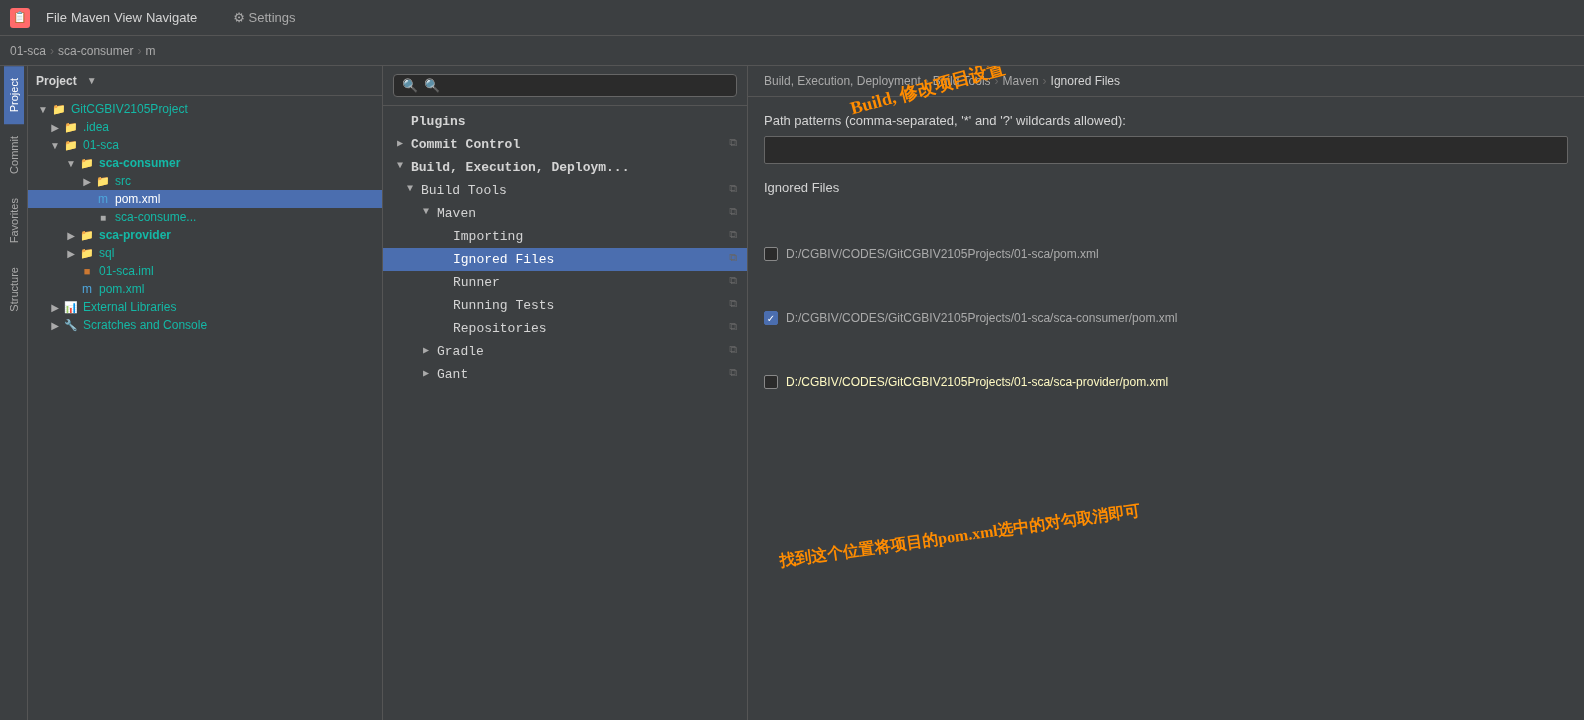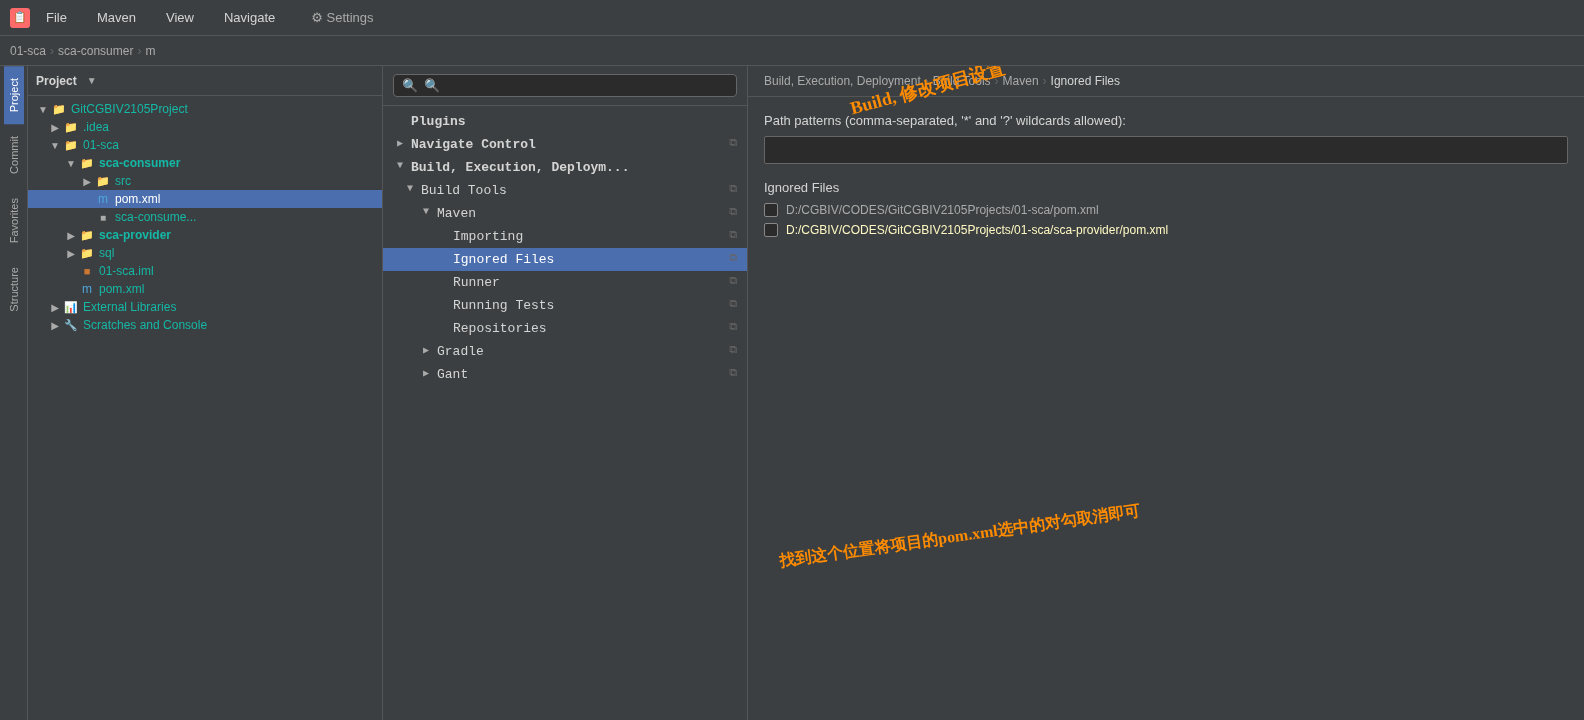--- a/index.html
+++ b/index.html
@@ -1,21 +1,21 @@
 <!DOCTYPE html>
 <html><head>
   <meta charset="utf-8">
   <style>
     * { box-sizing: border-box; margin: 0; padding: 0; }
     body { font-family: 'Segoe UI', Arial, sans-serif; font-size: 13px; background: #2b2b2b; color: #d4d4d4; display: flex; flex-direction: column; height: 720px; overflow: hidden; }
 
     
     .titlebar { background: #3c3f41; height: 36px; display: flex; align-items: center; padding: 0 10px; gap: 16px; border-bottom: 1px solid #555; flex-shrink: 0; }
     .titlebar-logo { width: 20px; height: 20px; background: #ff6b6b; border-radius: 3px; display: flex; align-items: center; justify-content: center; font-size: 11px; font-weight: bold; color: white; flex-shrink: 0; }
-    .titlebar-menu { display: flex; gap: 30px; }
+    .titlebar-menu { display: flex; gap: 4px; }
     .titlebar-menu span { color: #d4d4d4; font-size: 13px; cursor: pointer; }
     .titlebar-title { margin-left: 20px; color: #aaa; font-size: 13px; }
 
     
     .navbar { background: #3c3f41; height: 30px; display: flex; align-items: center; padding: 0 10px; gap: 6px; border-bottom: 1px solid #555; flex-shrink: 0; }
     .nav-breadcrumb { display: flex; align-items: center; gap: 4px; font-size: 12px; color: #aaa; }
     .nav-breadcrumb span { color: #aaa; }
     .nav-breadcrumb .sep { color: #666; }
 
     
@@ -61,21 +61,21 @@
     .content-panel { flex: 1; background: #3c3f41; display: flex; flex-direction: column; overflow: hidden; }
     .content-header { padding: 8px 16px; border-bottom: 1px solid #555; background: #3c3f41; }
     .breadcrumb-trail { font-size: 12px; color: #aaa; display: flex; align-items: center; gap: 4px; }
     .breadcrumb-trail .sep { color: #666; }
     .breadcrumb-trail .current { color: #d4d4d4; font-weight: 500; }
     .content-body { flex: 1; padding: 16px; overflow-y: auto; }
     .section-label { font-size: 13px; color: #d4d4d4; margin-bottom: 8px; }
     .text-input-field { background: #2b2b2b; border: 1px solid #666; border-radius: 2px; width: 100%; height: 28px; margin-bottom: 16px; }
     .ignored-files-label { font-size: 13px; color: #d4d4d4; margin-bottom: 8px; }
     .file-list { display: flex; flex-direction: column; gap: 6px; }
-    .file-row { display: flex; align-items: center; gap: 8px; }
+    .file-row { display: flex; align-items: center; gap: 8px; margin-top: 44px; }
     .checkbox { width: 14px; height: 14px; border: 1px solid #888; background: #2b2b2b; border-radius: 2px; display: flex; align-items: center; justify-content: center; cursor: pointer; flex-shrink: 0; }
     .checkbox.checked { background: #4b6eaf; border-color: #4b6eaf; }
     .checkbox.checked::after { content: '✓'; color: white; font-size: 10px; }
     .file-path { font-size: 12px; color: #aaa; }
     .file-path.disabled { color: #fef9c3; }
 
     .content-wrap { position: relative; flex: 1; display: flex; overflow: hidden; }
   </style>
 </head>
 <body>
@@ -221,21 +221,21 @@
     </div>
     <div class="settings-tree">
 
       <div class="settings-item">
         <span class="s-arrow"></span>
         <span class="s-label s-bold">Plugins</span>
       </div>
 
       <div class="settings-item">
         <span class="s-arrow">▶</span>
-        <span class="s-label s-bold">Navigate Control</span>
+        <span class="s-label s-bold">Commit Control</span>
         <span class="s-icon">⧉</span>
       </div>
 
       <div class="settings-item">
         <span class="s-arrow">▼</span>
         <span class="s-label s-bold">Build, Execution, Deploym...</span>
       </div>
 
       <div class="settings-item s-indent1">
         <span class="s-arrow">▼</span>
@@ -310,20 +310,24 @@
         <div class="section-label">Path patterns (comma-separated, '*' and '?' wildcards allowed):</div>
         <div class="text-input-field"></div>
         <div class="ignored-files-label">Ignored Files</div>
         <div class="file-list">
 
           <div class="file-row">
             <div class="checkbox"></div>
             <span class="file-path">D:/CGBIV/CODES/GitCGBIV2105Projects/01-sca/pom.xml</span>
           </div>
 
+          <div class="file-row">
+            <div class="checkbox checked"></div>
+            <span class="file-path">D:/CGBIV/CODES/GitCGBIV2105Projects/01-sca/sca-consumer/pom.xml</span>
+          </div>
 
           <div class="file-row">
             <div class="checkbox"></div>
             <span class="file-path disabled">D:/CGBIV/CODES/GitCGBIV2105Projects/01-sca/sca-provider/pom.xml</span>
           </div>
         </div>
       </div>
     </div>
 
     <div style="position:absolute;top:0;left:0;width:100%;height:100%;pointer-events:none;overflow:hidden;">

